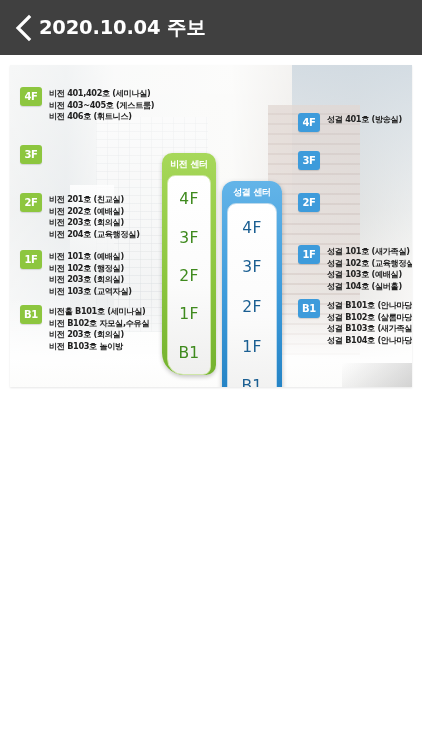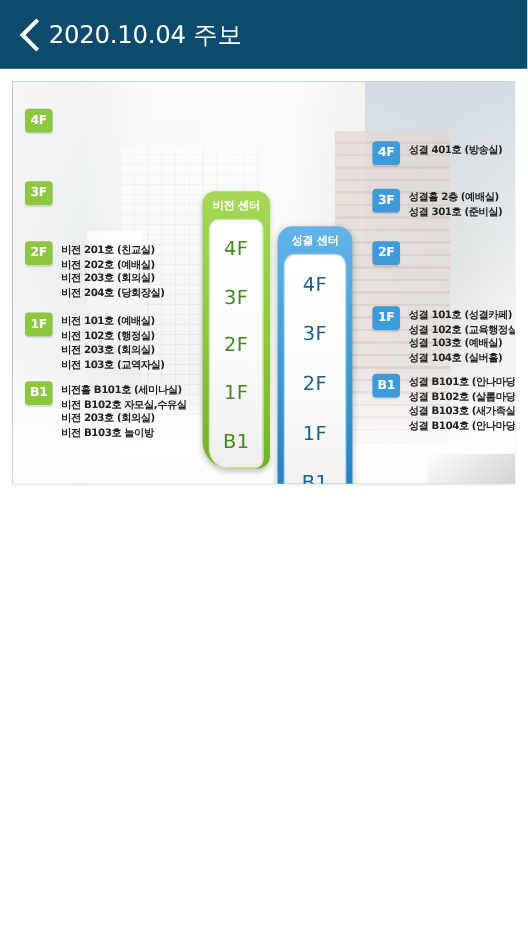--- a/index.html
+++ b/index.html
@@ -13,25 +13,26 @@
     height: 750px;
     overflow: hidden;
     font-family: "DejaVu Sans", "Liberation Sans", sans-serif;
     -webkit-font-smoothing: antialiased;
   }
 
   
   .appbar {
     position: relative;
     height: 55px;
-    background: #0c4a6e;
+    background: #404040;
     display: flex;
     align-items: center;
     padding: 0 0 0 10px;
     box-sizing: border-box;
+    font-weight: bold;
   }
   .back-btn {
     width: 26px;
     height: 34px;
     display: flex;
     align-items: center;
     justify-content: center;
     flex: 0 0 auto;
     cursor: pointer;
   }
@@ -42,21 +43,21 @@
     letter-spacing: -0.2px;
     margin-left: 3px;
     white-space: nowrap;
   }
 
   
   .card {
     position: relative;
     margin: 10px 10px 0 10px;
     height: 322px;
-    background: #15803d;
+    background: #fef9c3;
     overflow: hidden;
     box-shadow: 0 1px 2px rgba(0,0,0,0.10);
   }
   
   .bg-photo {
     position: absolute;
     inset: 0;
     background:
       linear-gradient(180deg, rgba(255,255,255,0.55) 0%, rgba(255,255,255,0.30) 45%, rgba(255,255,255,0.75) 100%),
       linear-gradient(90deg,
@@ -247,31 +248,36 @@
     <div class="bg-building-right"></div>
     <div class="bg-haze-bottom"></div>
     <div class="bg-dark-corner"></div>
   </div>
 
   <div class="card-inner">
 
     <div class="side-col left" id="left-col">
         <div class="floor-group" style="top: 22px;">
           <div class="badge green">4F</div>
+          <div class="room-lines">
+            <div>비전 401,402호 (세미나실)</div>
+            <div>비전 403~405호 (게스트룸)</div>
+            <div>비전 406호 (휘트니스)</div>
+          </div>
         </div>
         <div class="floor-group" style="top: 80px;">
           <div class="badge green">3F</div>
         </div>
         <div class="floor-group" style="top: 128px;">
           <div class="badge green">2F</div>
           <div class="room-lines">
             <div>비전 201호 (친교실)</div>
             <div>비전 202호 (예배실)</div>
             <div>비전 203호 (회의실)</div>
-            <div>비전 204호 (당회장실)</div>
+            <div>비전 204호 (교육행정실)</div>
           </div>
         </div>
         <div class="floor-group" style="top: 185px;">
           <div class="badge green">1F</div>
           <div class="room-lines">
             <div>비전 101호 (예배실)</div>
             <div>비전 102호 (행정실)</div>
             <div>비전 203호 (회의실)</div>
             <div>비전 103호 (교역자실)</div>
           </div>
@@ -316,32 +322,28 @@
 
     <div class="side-col right" id="right-col">
         <div class="floor-group" style="top: 48px;">
           <div class="badge blue">4F</div>
           <div class="room-lines">
             <div>성결 401호 (방송실)</div>
           </div>
         </div>
         <div class="floor-group" style="top: 86px;">
           <div class="badge blue">3F</div>
-          <div class="room-lines">
-            <div>성결홀 2층 (예배실)</div>
-            <div>성결 301호 (준비실)</div>
-          </div>
         </div>
         <div class="floor-group" style="top: 128px;">
           <div class="badge blue">2F</div>
         </div>
         <div class="floor-group" style="top: 180px;">
           <div class="badge blue">1F</div>
           <div class="room-lines">
-            <div>성결 101호 (성결카페)</div>
+            <div>성결 101호 (새가족실)</div>
             <div>성결 102호 (교육행정실)</div>
             <div>성결 103호 (예배실)</div>
             <div>성결 104호 (실버홀)</div>
           </div>
         </div>
         <div class="floor-group" style="top: 234px;">
           <div class="badge blue">B1</div>
           <div class="room-lines">
             <div>성결 B101호 (안나마당)</div>
             <div>성결 B102호 (살롬마당)</div>

